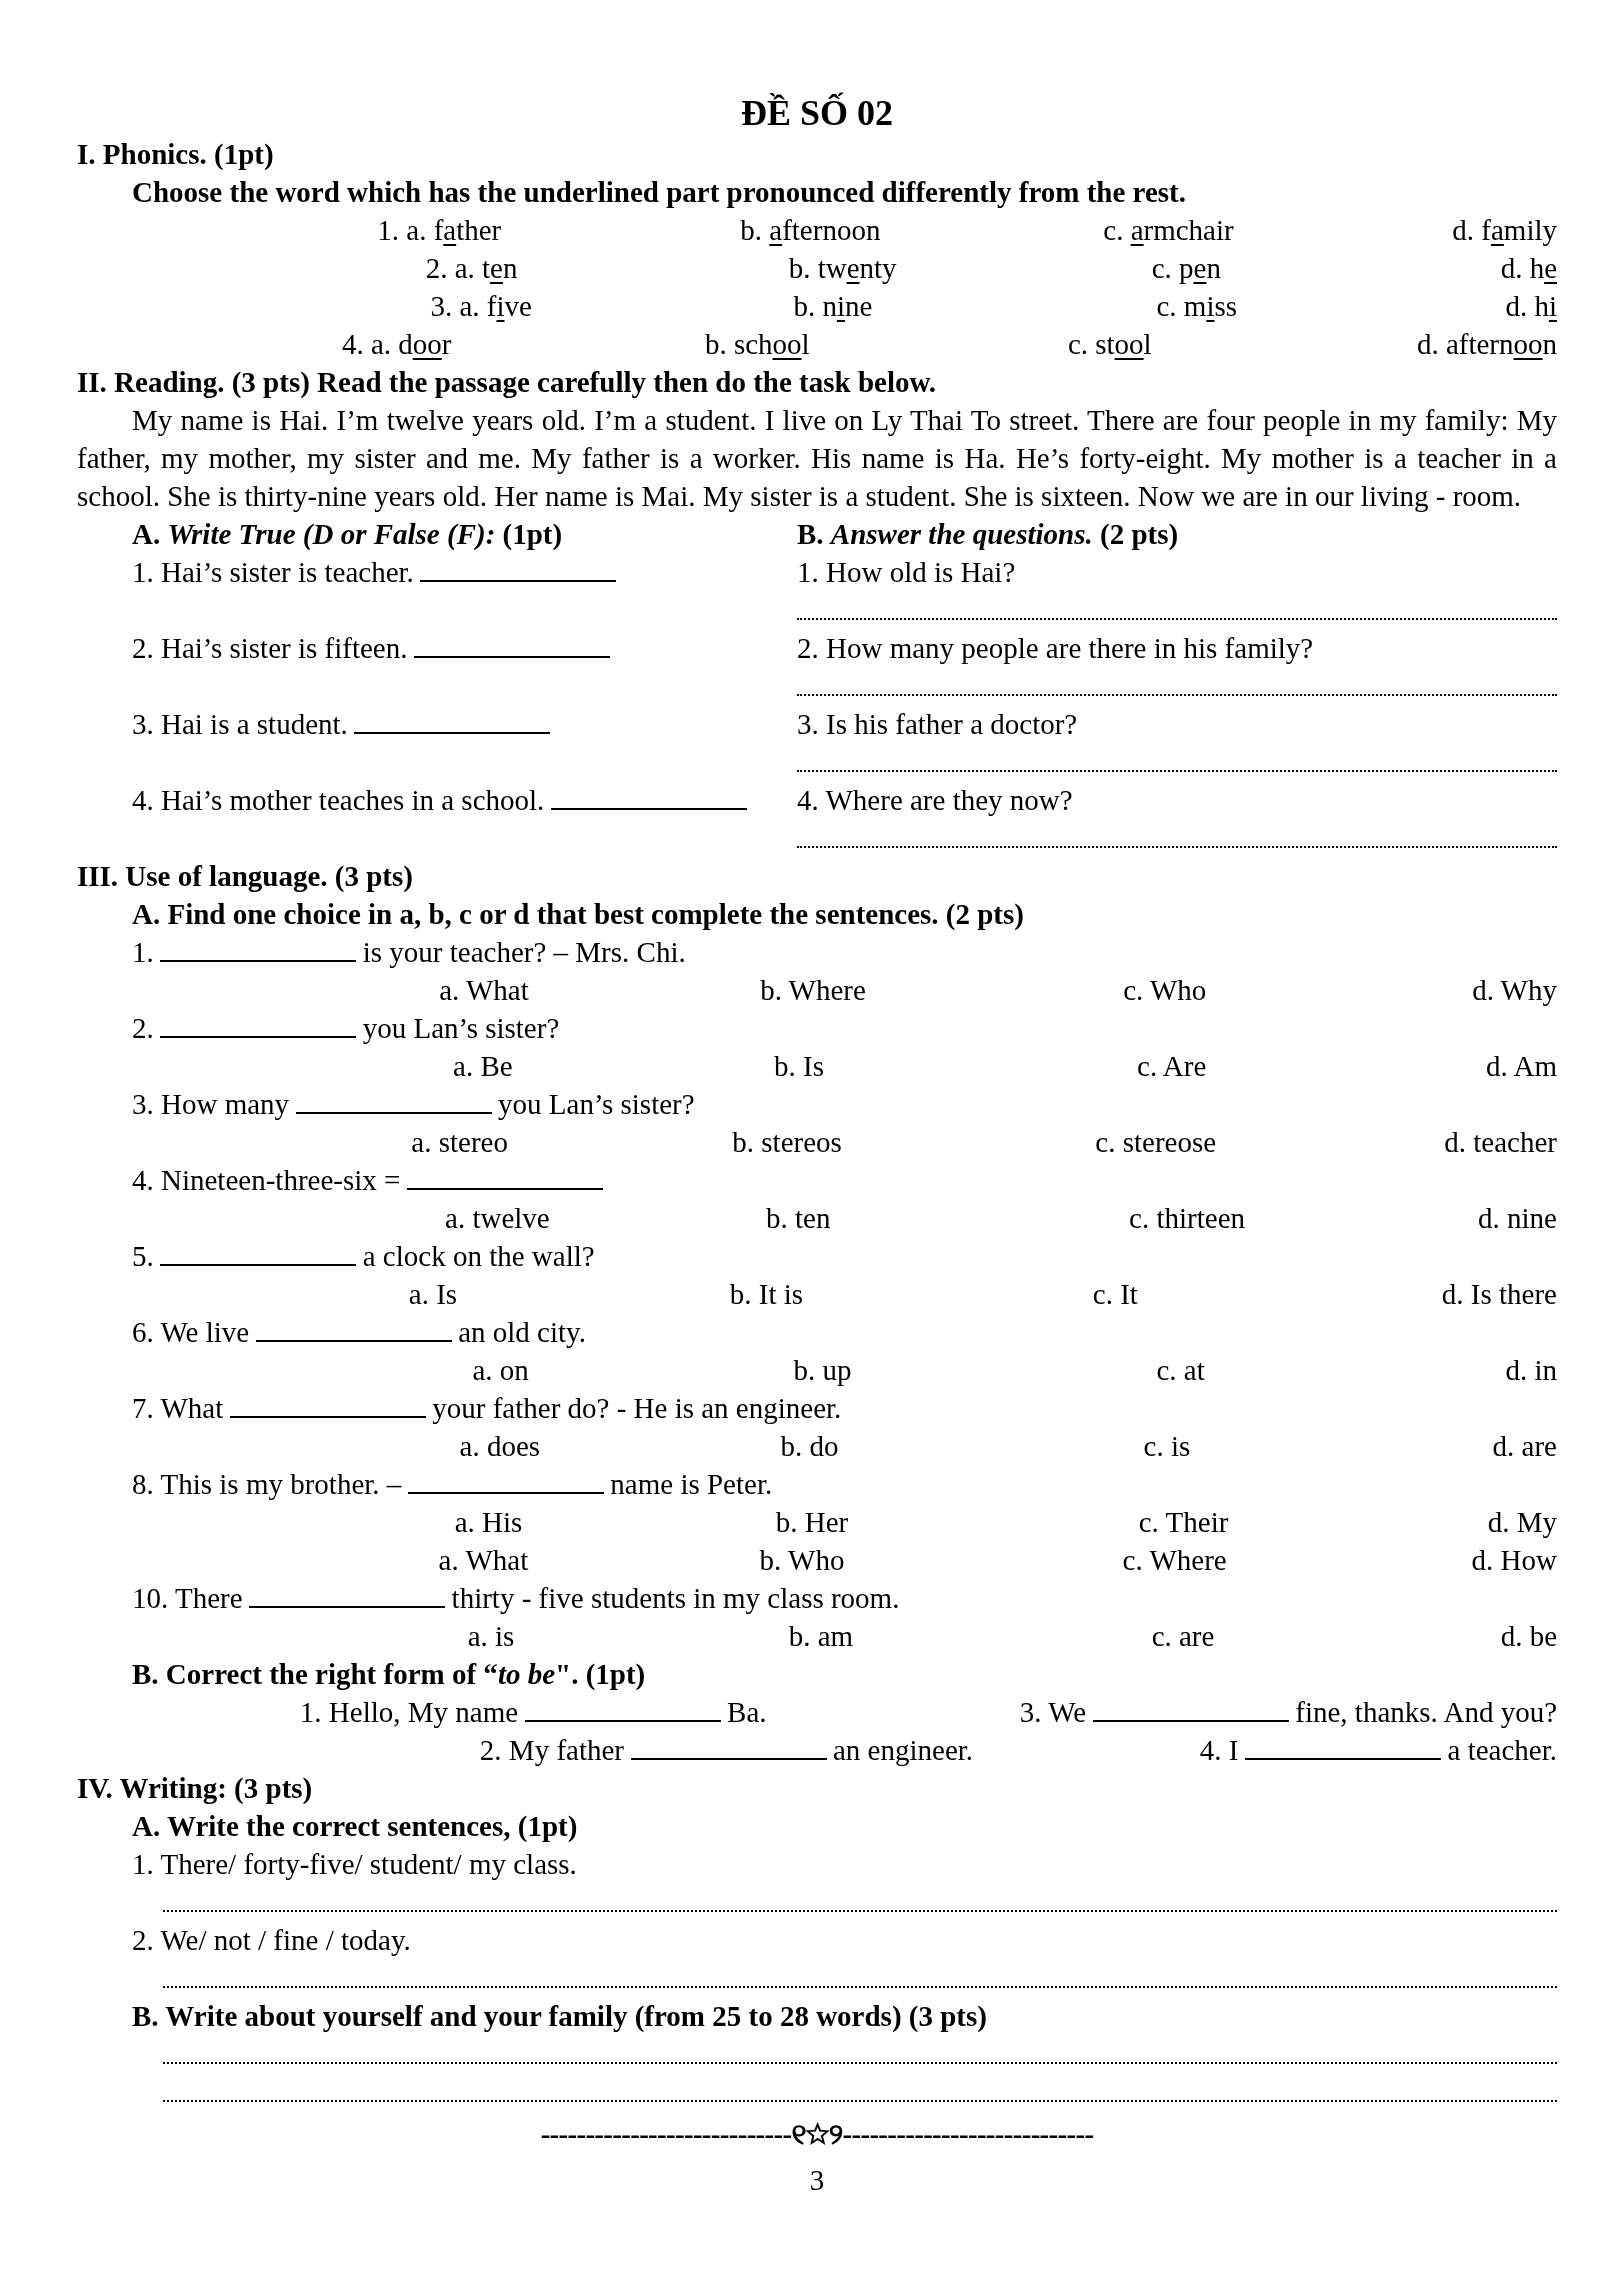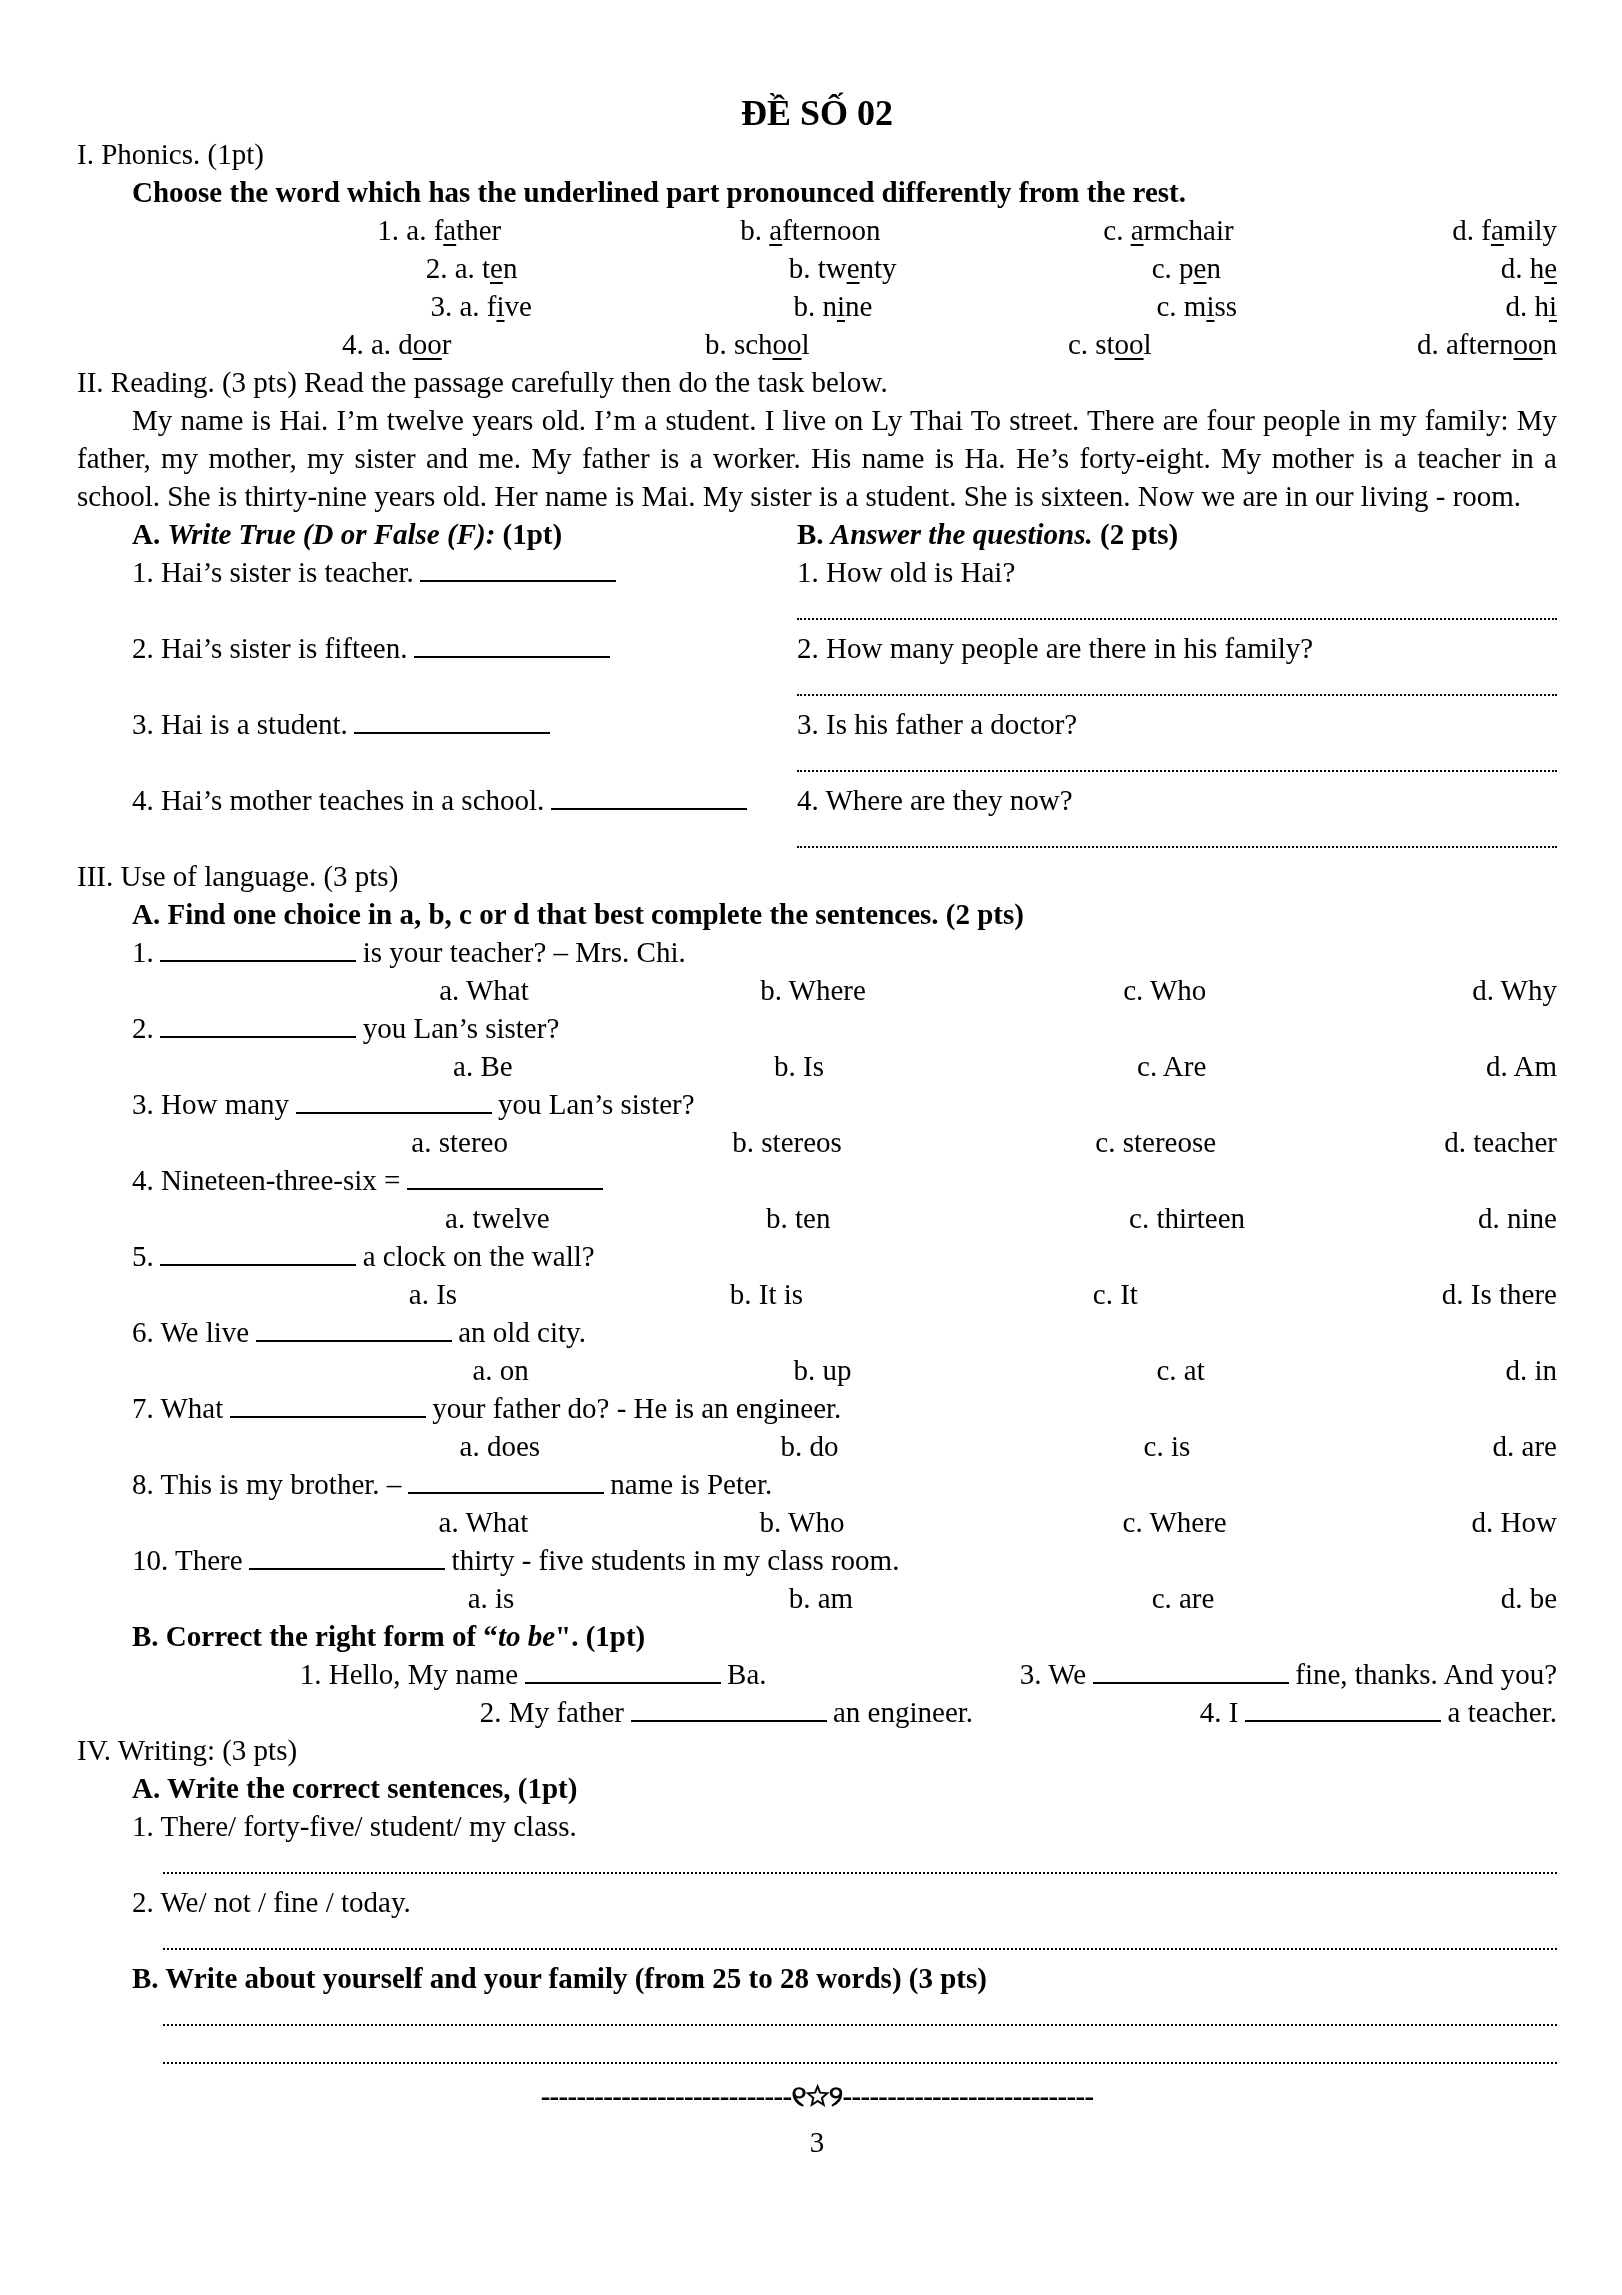--- a/index.html
+++ b/index.html
@@ -3,21 +3,21 @@
 <meta charset="utf-8">
 <style>
   html, body { margin: 0; padding: 0; background: #ffffff; }
   body {
     width: 1623px; height: 2295px; position: relative; overflow: hidden;
     font-family: "Liberation Serif", "DejaVu Serif", serif;
     color: #000; font-size: 29px; line-height: 38px;
   }
   .page { position: absolute; left: 77px; top: 92px; width: 1480px; }
   .title { text-align: center; font-weight: bold; font-size: 36px; height: 42px; line-height: 42px; margin-bottom: 1.3px; }
-  .h1 { font-weight: normal; height: 38px; }
+  .h1 { font-weight: bold; height: 38px; }
   .h2 { font-weight: bold; padding-left: 55px; height: 38px; }
   .row { display: flex; height: 38px; padding-left: 55px; justify-content: flex-end; }
   .row .c { white-space: nowrap; }
   .w1 { width: 363px; } .w2 { width: 363px; } .w3 { width: 349px; }
   .opts { padding-left: 97px; }
   .opts .c:first-child { width: 321px; margin-left: 10px; }
   .para { text-align: justify; text-align-last: left; text-indent: 55px; }
   .u { text-decoration: underline; text-decoration-thickness: 2px; text-underline-offset: 3.9px; }
   .blank { display: inline-block; width: 196px; border-bottom: 2px solid #000; height: 26px; vertical-align: baseline; margin: 0 6.5px; }
   .q { padding-left: 55px; height: 38px; white-space: nowrap; }
@@ -151,20 +151,26 @@
       </div>
       <div class="q">7. What<span class="blank" style="width: 196px;"></span>your father do? - He is an engineer.</div>
       <div class="row opts">
         <span class="c ">a. does</span>
         <span class="c w2">b. do</span>
         <span class="c w3">c. is</span>
         <span class="c ">d. are</span>
       </div>
       <div class="q">8. This is my brother. –<span class="blank" style="width: 196px;"></span>name is Peter.</div>
       <div class="row opts">
+        <span class="c ">a. His</span>
+        <span class="c w2">b. Her</span>
+        <span class="c w3">c. Their</span>
+        <span class="c ">d. My</span>
+      </div>
+      <div class="row opts">
         <span class="c ">a. What</span>
         <span class="c w2">b. Who</span>
         <span class="c w3">c. Where</span>
         <span class="c ">d. How</span>
       </div>
       <div class="q">10. There<span class="blank" style="width: 196px;"></span>thirty - five students in my class room.</div>
       <div class="row opts">
         <span class="c ">a. is</span>
         <span class="c w2">b. am</span>
         <span class="c w3">c. are</span>

